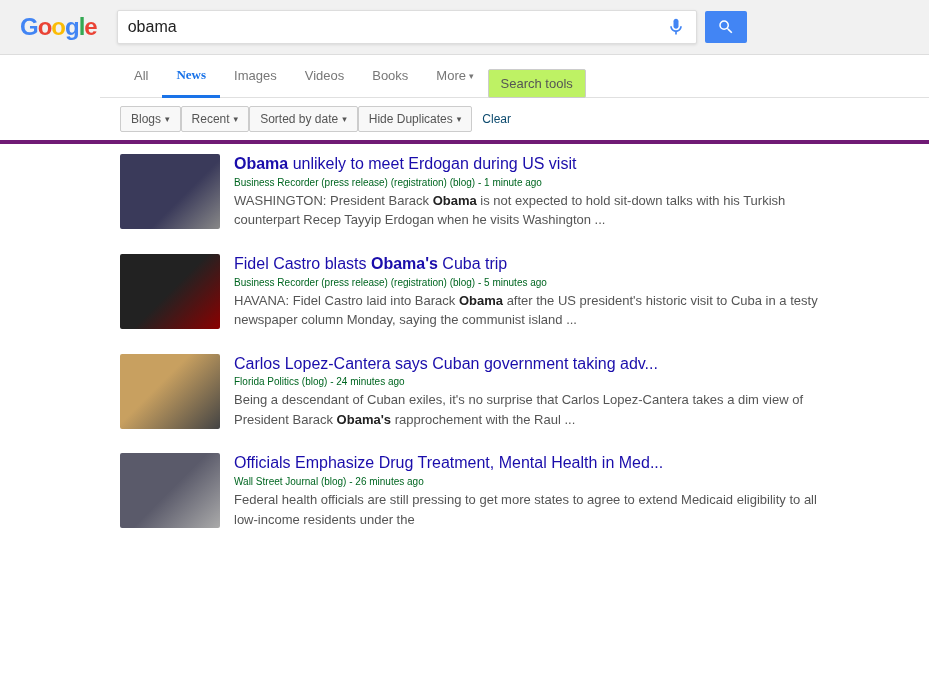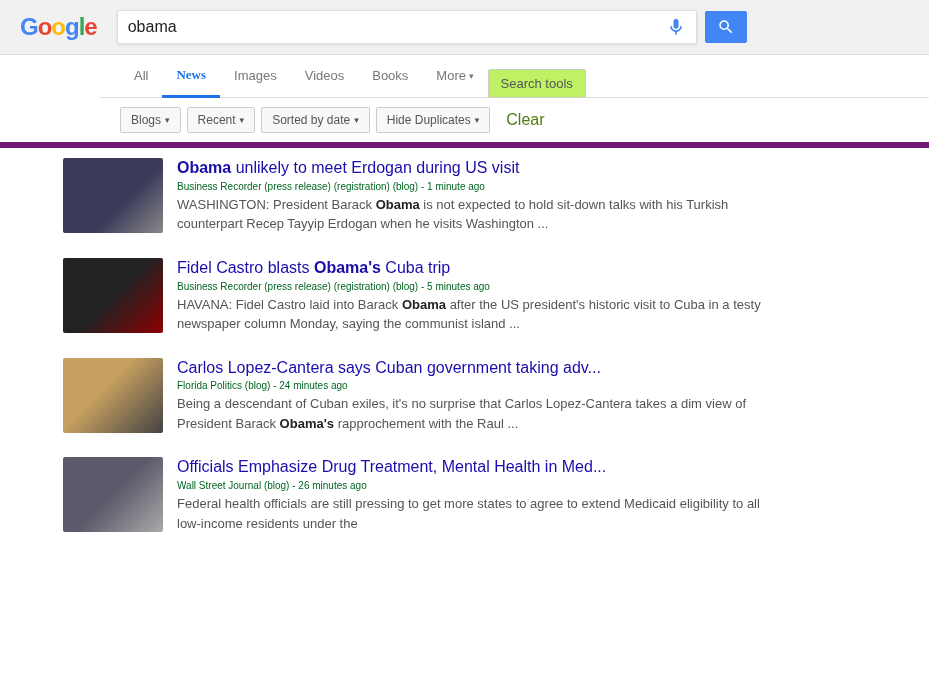--- a/index.html
+++ b/index.html
@@ -99,48 +99,48 @@
       color: #555;
       background: #bef264;
       cursor: pointer;
     }
 
     
     #filter-bar {
       display: flex;
       align-items: center;
       padding: 8px 12px 8px 120px;
-      border-bottom: 6px solid #701a75;
-      gap: 6px;
+      border-bottom: 4px solid #701a75;
+      gap: 0;
     }
     .filter-btn {
       display: flex;
       align-items: center;
       gap: 4px;
       padding: 5px 10px;
       border: 1px solid #ccc;
       border-radius: 2px;
       background: #f8f8f8;
       cursor: pointer;
       font-size: 12px;
       color: #555;
     }
     .filter-clear {
       padding: 5px 10px;
       background: none;
       border: none;
       cursor: pointer;
-      font-size: 16px;
-      color: #4d7c0f;
+      font-size: 12px;
+      color: #0c4a6e;
     }
     .chevron { font-size: 9px; }
 
     
     #results {
-      padding: 10px 20px 20px 63px;
+      padding: 10px 20px 20px 120px;
     }
     .result-item {
       display: flex;
       gap: 14px;
       margin-bottom: 24px;
       max-width: 700px;
     }
     .result-thumb {
       width: 100px;
       height: 75px;

